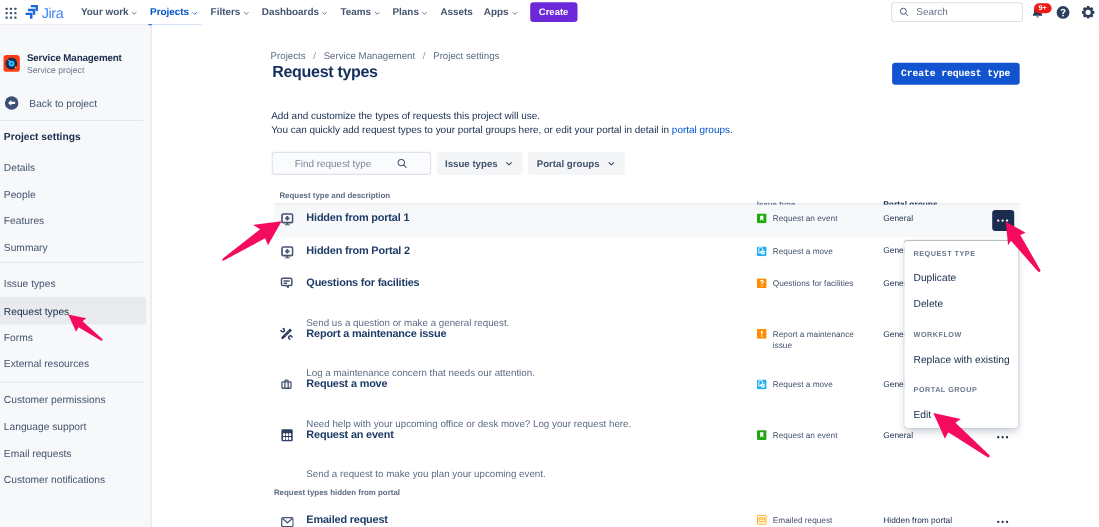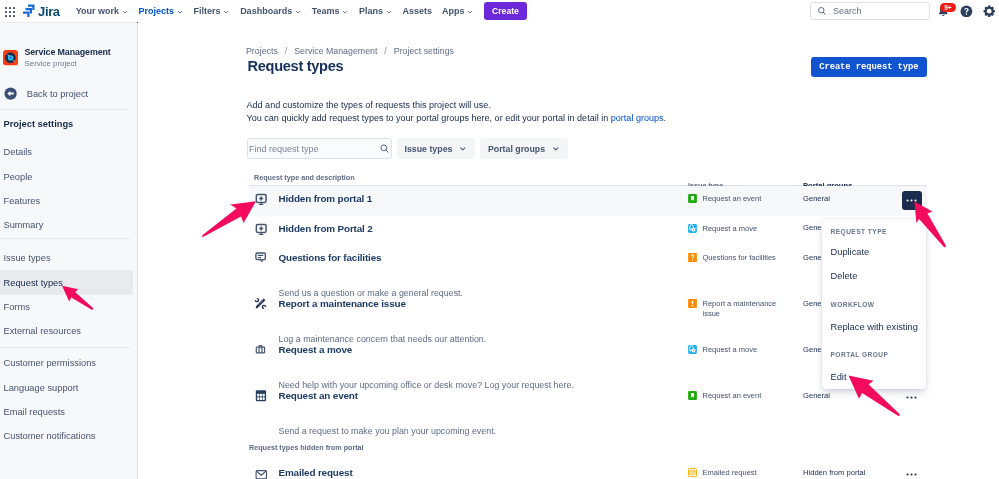--- a/index.html
+++ b/index.html
@@ -17,21 +17,21 @@
   .topnav {
     position: absolute; top:0; left:0; width:999px; height:23px;
     background:#fff; border-bottom:1px solid #ebecf0;
     display:flex; align-items:center;
   }
   .tn-left { display:flex; align-items:center; height:23px; }
   .navitems { display:flex; align-items:center; height:23px; }
   .apps-grid { width:9px; height:9px; margin-left:5px; margin-right:9px; position:relative; }
   .apps-grid i { position:absolute; width:2px; height:2px; background:#44546F; border-radius:0.5px; }
   .jira-logo { display:flex; align-items:center; margin-right:11px; }
-  .jira-word { font-size:13px; color:#0c4a6e; font-weight:700; letter-spacing:-0.35px; margin-left:3px;}
+  .jira-word { font-size:13px; color:#3b82f6; font-weight:400; letter-spacing:-0.35px; margin-left:3px;}
   .navitem {
     font-size:9px; color:#44546F; padding:0 5.0px; height:23px; display:flex; align-items:center;
     position:relative; white-space:nowrap; font-weight:700;
   }
   .navitem.active { color:#0052CC; font-weight:600; }
   .navitem.active::after {
     content:""; position:absolute; left:3.5px; right:3.5px; bottom:-1px; height:2px; background:#0052CC;
   }
   .caret { margin-left:1.5px; margin-top:1px; }
   .create-btn {
@@ -76,21 +76,21 @@
 
   
   .main { position:absolute; top:22px; left:138px; width:861px; height:457px; background:#fff; overflow:hidden; }
   .bc { display:flex; align-items:center; font-size:8.8px; color:#5E6C84; position:absolute; top:24px; left:108px;}
   .bc span.sl { margin:0 7px; color:#8993A4;}
   .page-title { font-size:14.6px; font-weight:700; color:#15305C; position:absolute; top:36px; left:109.5px; letter-spacing:-0.3px;}
   .desc { font-size:9.05px; color:#172B4D; position:absolute; top:77px; left:108.5px; line-height:13px;}
   .desc a { color:#0052CC; text-decoration:none; }
   .filters { display:flex; align-items:center; position:absolute; top:116px; left:109px; }
   .find-box { width:145px; height:21px; border:1px solid #DFE1E6; border-radius:3px; background:#FAFBFC;
-              display:flex; align-items:center; padding:0 1px; }
+              display:flex; align-items:center; padding:0 20px; }
   .find-box .ph { font-size:9px; color:#7A869A; flex:1;}
   .sel-btn { height:21px; background:#F4F5F7; border-radius:3px; display:flex; align-items:center;
              padding:0 7.5px; font-size:8.8px; color:#44546F; margin-left:5px; font-weight:600;}
   .sel-btn .cv { margin-left:6px; }
 
   .create-req {
     position:absolute; right:72.5px; top:35px; height:19.5px; background:#1253D0; color:#fff;
     font-size:8.9px; font-weight:700; border-radius:3px; display:flex; align-items:center; padding:0 8px;
     letter-spacing:-0.1px;
     font-family:Liberation Mono, monospace;

